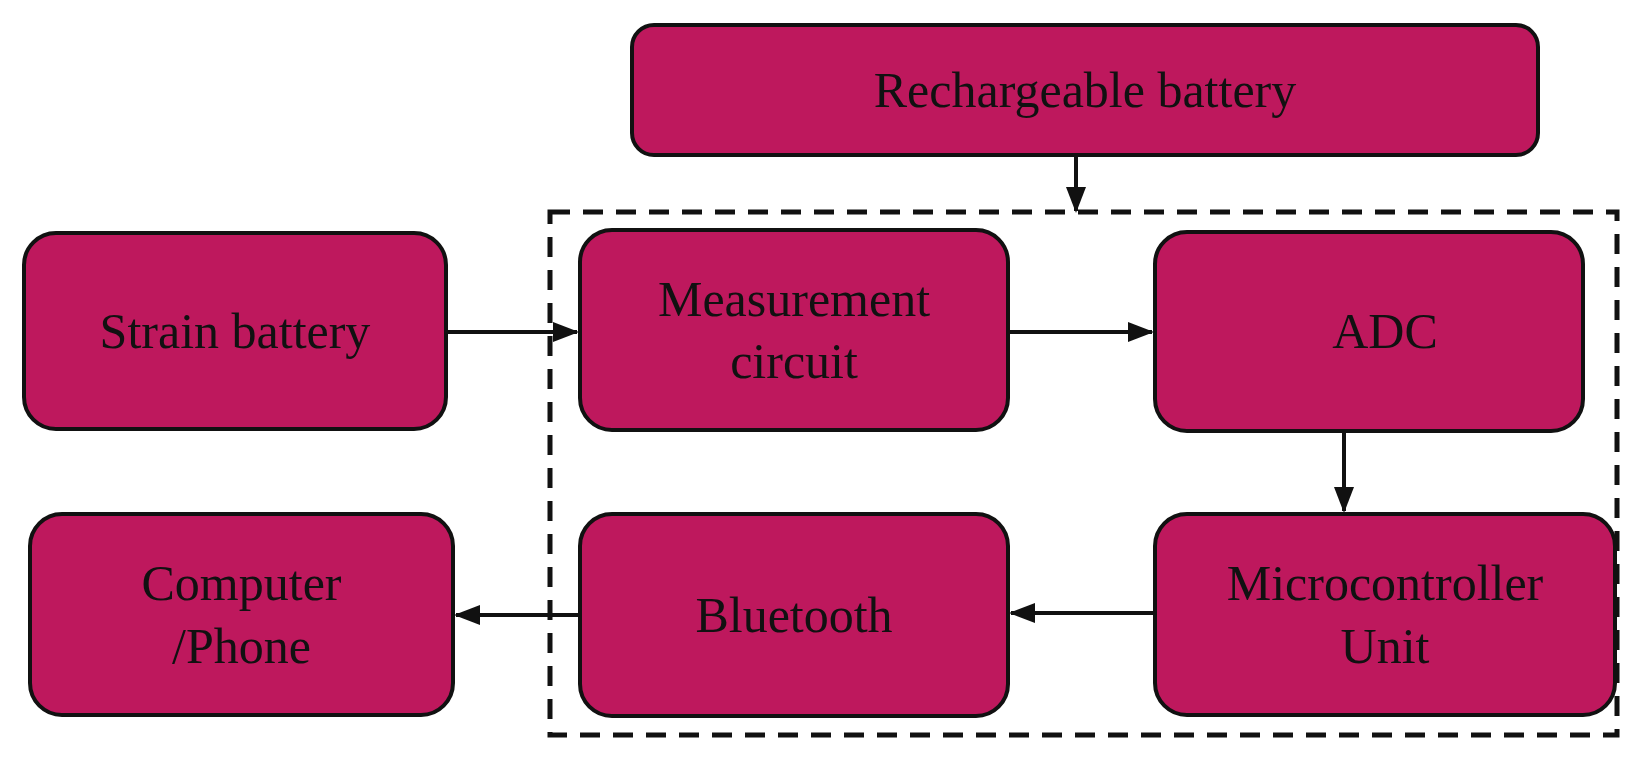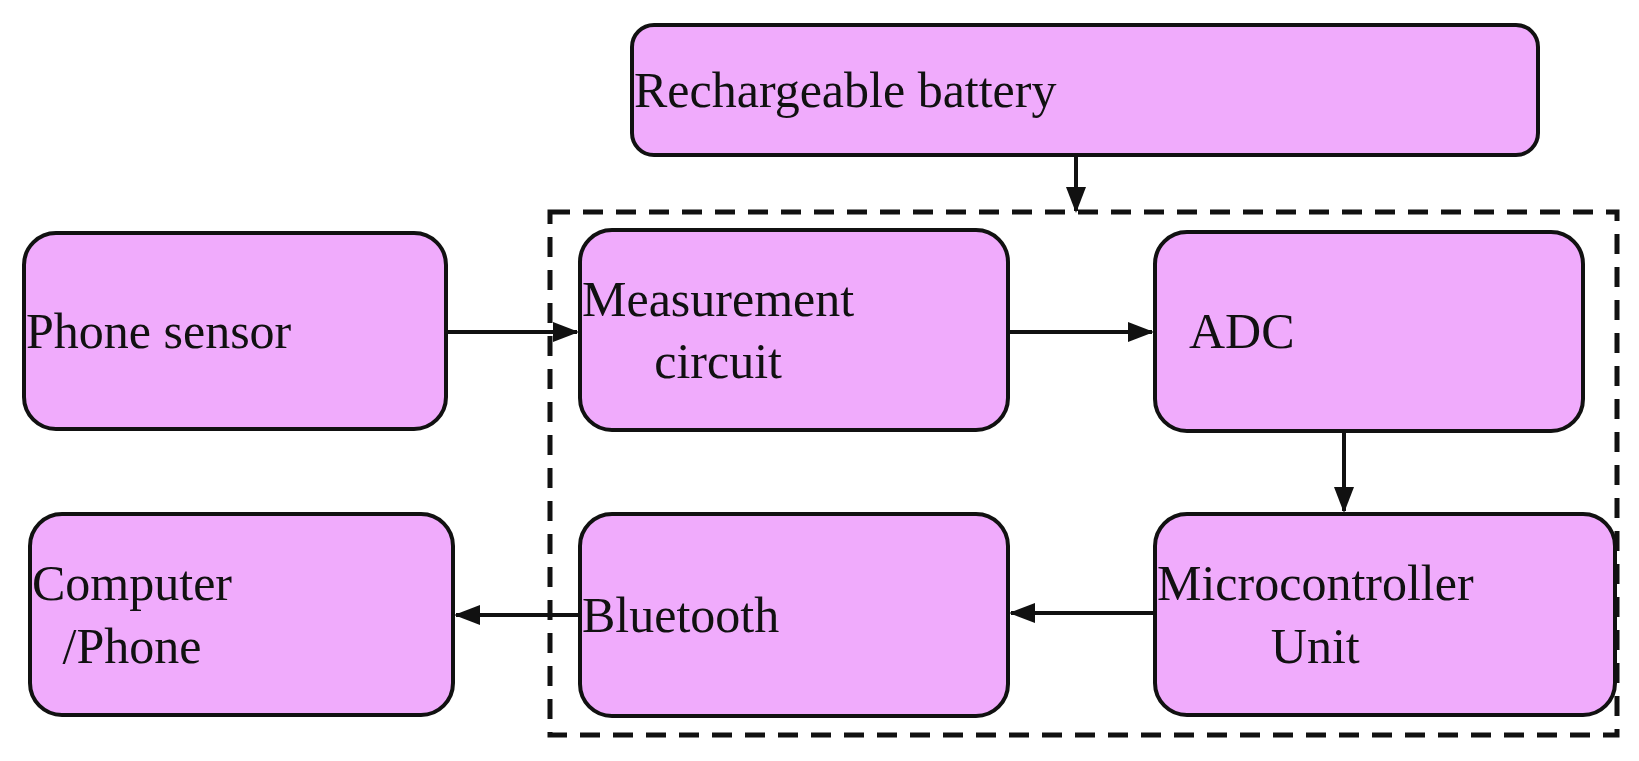--- a/index.html
+++ b/index.html
@@ -20,25 +20,26 @@
     position: absolute;
     left: 0;
     top: 0;
     width: 1639px;
     height: 761px;
     pointer-events: none;
   }
   .node {
     position: absolute;
     box-sizing: border-box;
-    background: #f0abfc;
+    background: #be185d;
     border: 4px solid #111111;
     border-radius: 34px;
     display: flex;
     align-items: center;
+    justify-content: center;
     text-align: center;
   }
   .node .label {
     font-size: 50px;
     line-height: 1.25;
     white-space: pre-line;
     color: #111111;
   }
   .node-battery          { left: 630px;  top: 23px;  width: 910px; height: 134px; border-radius: 24px; }
   .node-strain-sensor    { left: 22px;   top: 231px; width: 426px; height: 200px; }
@@ -73,21 +74,21 @@
     <line x1="1153" y1="613" x2="1011" y2="613" stroke="#111111" stroke-width="4" marker-end="url(#arrowhead)"></line>
 
     <line x1="578" y1="615" x2="456" y2="615" stroke="#111111" stroke-width="4" marker-end="url(#arrowhead)"></line>
   </svg>
 
   <div class="node node-battery">
     <span class="label">Rechargeable battery</span>
   </div>
 
   <div class="node node-strain-sensor">
-    <span class="label">Phone sensor</span>
+    <span class="label">Strain battery</span>
   </div>
 
   <div class="node node-measurement">
     <span class="label">Measurement
 circuit</span>
   </div>
 
   <div class="node node-adc">
     <span class="label">ADC</span>
   </div>

